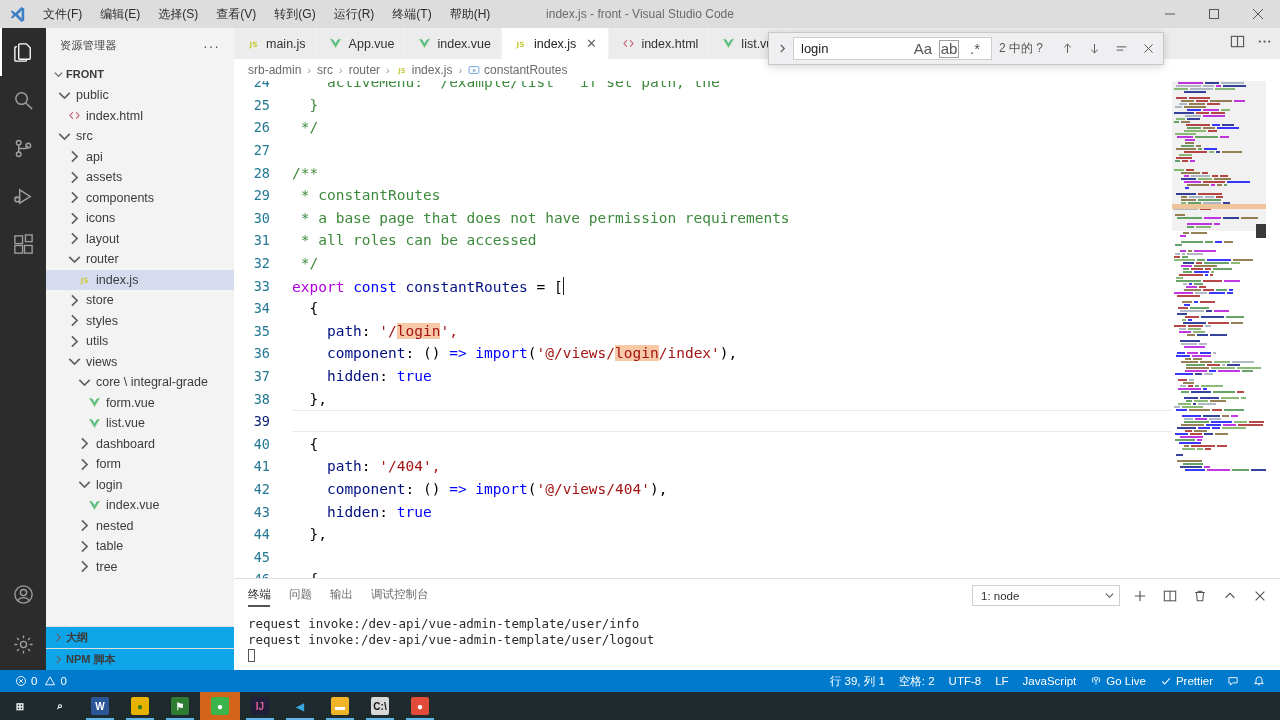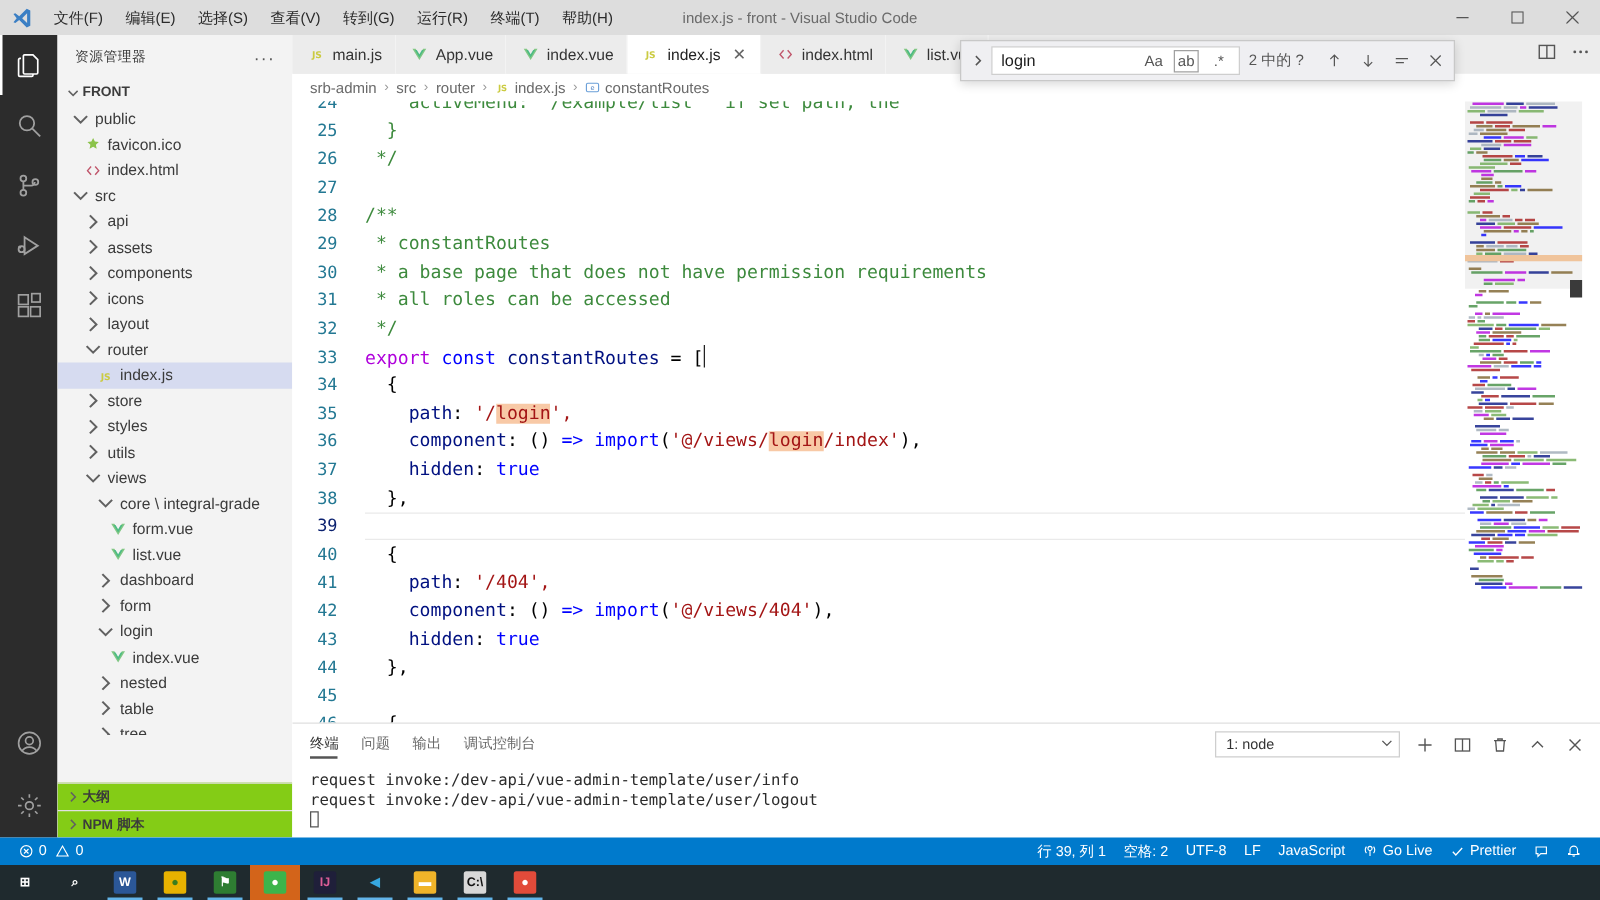--- a/index.html
+++ b/index.html
@@ -64,21 +64,21 @@
   .tree { overflow: hidden; }
   .row {
     height: 20.5px; display: flex; align-items: center; font-size: 12.5px;
     color: #3b3b3b; white-space: nowrap; position: relative;
   }
   .row.selected { background: #d6dbf0; }
   .row .ico { width: 16px; height: 16px; flex:none; display:inline-flex; align-items:center; justify-content:center; margin-right: 4px;}
   .row .ico svg { width: 13px; height: 13px; }
   .row .lbl { overflow: hidden; text-overflow: clip; }
   .sb-foot {
-    position: absolute; left: 0; right: 0; background: #84cc16;
+    position: absolute; left: 0; right: 0; background: #0ea5e9;
   }
   .sb-foot .sb-section { border-top: 1px solid #e0e0e0; height: 22px; }
 
   
   .editor { position: absolute; top: 28px; left: 234px; width: 1046px; height: 642px; background: #ffffff; }
 
   .tabs { height: 31px; background: #ececec; display: flex; align-items: stretch; position: relative; }
   .tab {
     display: flex; align-items: center; padding: 0 10px 0 11px; font-size: 12.5px;
     color: #333; background: #ececec; border-right: 1px solid #f3f3f3; max-width: 200px;
@@ -130,21 +130,21 @@
     display: flex; align-items: center; padding: 0 6px 0 4px; z-index: 20;
   }
   .fw-toggle { width: 18px; color: #555; display:flex; align-items:center; justify-content:center;}
   .fw-toggle svg { width: 9px; height: 9px; }
   .fw-input {
     flex: 1; height: 23px; background: #fff; border: 1px solid #cecece;
     display: flex; align-items: center; padding: 0 4px 0 7px; margin-left: 2px;
   }
   .fw-input .val { font-size: 13px; color: #1c1c1c; font-family: "Liberation Sans", sans-serif; flex:1;}
   .fw-opts { display: flex; align-items: center; gap: 6px; margin-right: 2px; }
-  .fw-opt { width: 20px; height: 18px; display:flex; align-items:center; justify-content:center; font-size: 12px; color: #555; }
+  .fw-opt { width: 20px; height: 18px; display:flex; align-items:center; justify-content:center; font-size: 15px; color: #555; }
   .fw-opt.boxed { border: 1px solid #a0a0a0; }
   .fw-count { font-size: 12px; color: #555; padding: 0 9px 0 7px; white-space: nowrap; }
   .fw-btns { display: flex; align-items: center; gap: 9px; padding-left: 6px; }
   .fw-btn { width: 18px; height: 18px; display:flex; align-items:center; justify-content:center; color: #555; }
   .fw-btn svg { width: 13px; height: 13px; }
 
   
   .minimap {
     position: absolute; top: 53px; right: 14px; width: 94px; height: 521px;
     overflow: hidden; background: #fff;
@@ -317,29 +317,20 @@
     </div>
     <div class="tree" id="file-tree" style="height:503px">
         <div class="row">
           <span style="width: 10px; flex: 0 0 auto;"></span>
           <span class="ico">
             <svg viewBox="0 0 10 10" fill="none" stroke="#616161" stroke-width="1.3">
               <path d="M1 3l4 4 4-4"></path>
             </svg>
           </span>
           <span class="lbl">public</span>
-        </div>
-        <div class="row">
-          <span style="width: 20px; flex: 0 0 auto;"></span>
-          <span class="ico">
-            <svg viewBox="0 0 16 16">
-              <path fill="#8bc34a" d="M8 1.6l1.7 3.6 3.9.4-2.9 2.7.8 3.9L8 10.3 4.5 12.2l.8-3.9-2.9-2.7 3.9-.4z"></path>
-            </svg>
-          </span>
-          <span class="lbl">favicon.ico</span>
         </div>
         <div class="row">
           <span style="width: 20px; flex: 0 0 auto;"></span>
           <span class="ico">
             <svg viewBox="0 0 16 16" fill="none" stroke="#c0566b" stroke-width="1.4">
               <path d="M6 4 2.5 8 6 12M10 4l3.5 4-3.5 4"></path>
             </svg>
           </span>
           <span class="lbl">index.html</span>
         </div>

